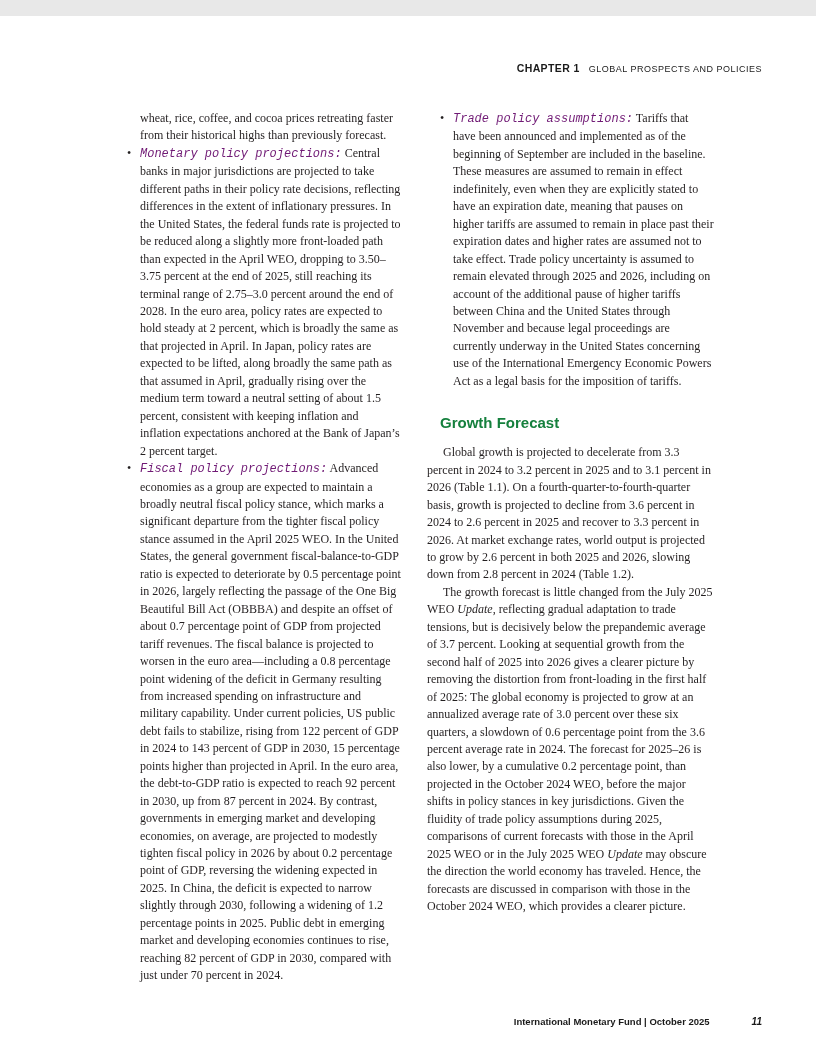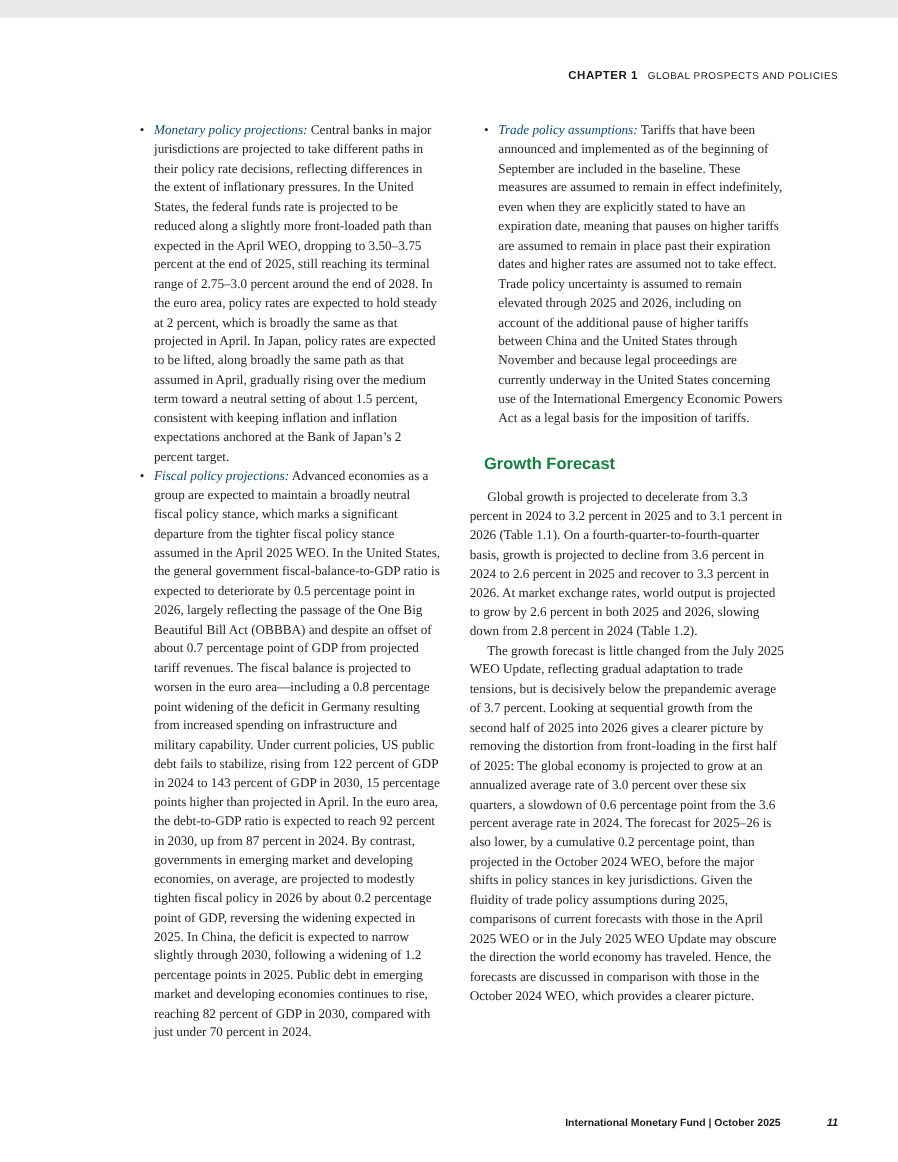--- a/index.html
+++ b/index.html
@@ -30,41 +30,42 @@
   .col-right{left:427px;}
   .continuation{padding-left:26px;margin:0;}
   .bullet{position:relative;padding-left:26px;margin:0;}
   .marker{position:absolute;left:13px;top:0;}
   .para{margin:0;text-indent:16px;}
   .sec-heading{
     font-family:"Liberation Sans", sans-serif;
     font-size:15px;font-weight:700;color:#15803d;
     margin:24px 0 12px 13px;line-height:18px;
   }
-  .lead{font-style:italic;color:#0c4a6e;}
-  .it{}
+  .lead{font-style:italic;color:#701a75;font-family:Liberation Mono, monospace;}
+  .it{font-style:italic;}
   
   .running-footer{
     position:absolute;top:997px;right:88px;
     font-family:"Liberation Sans", sans-serif;
     font-size:9.5px;color:#1a1a1a;white-space:nowrap;text-align:right;
   }
   .footer-imprint{font-weight:700;}
   .footer-page{font-weight:700;font-style:italic;font-size:10px;margin-left:42px;}
 </style>
 </head>
 <body>
 
 <div class="page">
 
   <div class="running-header">
     <span class="chapter-label">CHAPTER 1</span><span class="chapter-title">GLOBAL PROSPECTS AND POLICIES</span>
   </div>
 
   <div class="col col-left">
+      <div class="continuation"><span>wheat, rice, coffee, and cocoa prices retreating faster from their historical highs than previously forecast.</span></div>
       <div class="bullet"><span class="marker">•</span><span class="lead">Monetary policy projections:</span><span> Central banks in major jurisdictions are projected to take different paths in their policy rate decisions, reflecting differences in the extent of inflationary pressures. In the United States, the federal funds rate is projected to be reduced along a slightly more front-loaded path than expected in the April WEO, dropping to 3.50–3.75 percent at the end of 2025, still reaching its terminal range of 2.75–3.0 percent around the end of 2028. In the euro area, policy rates are expected to hold steady at 2 percent, which is broadly the same as that projected in April. In Japan, policy rates are expected to be lifted, along broadly the same path as that assumed in April, gradually rising over the medium term toward a neutral setting of about 1.5 percent, consistent with keeping inflation and inflation expectations anchored at the Bank of Japan’s 2 percent target.</span></div>
       <div class="bullet"><span class="marker">•</span><span class="lead">Fiscal policy projections:</span><span> Advanced economies as a group are expected to maintain a broadly neutral fiscal policy stance, which marks a significant departure from the tighter fiscal policy stance assumed in the April 2025 WEO. In the United States, the general government fiscal-balance-to-GDP ratio is expected to deteriorate by 0.5 percentage point in 2026, largely reflecting the passage of the One Big Beautiful Bill Act (OBBBA) and despite an offset of about 0.7 percentage point of GDP from projected tariff revenues. The fiscal balance is projected to worsen in the euro area—including a 0.8 percentage point widening of the deficit in Germany resulting from increased spending on infrastructure and military capability. Under current policies, US public debt fails to stabilize, rising from 122 percent of GDP in 2024 to 143 percent of GDP in 2030, 15 percentage points higher than projected in April. In the euro area, the debt-to-GDP ratio is expected to reach 92 percent in 2030, up from 87 percent in 2024. By contrast, governments in emerging market and developing economies, on average, are projected to modestly tighten fiscal policy in 2026 by about 0.2 percentage point of GDP, reversing the widening expected in 2025. In China, the deficit is expected to narrow slightly through 2030, following a widening of 1.2 percentage points in 2025. Public debt in emerging market and developing economies continues to rise, reaching 82 percent of GDP in 2030, compared with just under 70 percent in 2024.</span></div>
     </div>
 
   <div class="col col-right">
       <div class="bullet"><span class="marker">•</span><span class="lead">Trade policy assumptions:</span><span> Tariffs that have been announced and implemented as of the beginning of September are included in the baseline. These measures are assumed to remain in effect indefinitely, even when they are explicitly stated to have an expiration date, meaning that pauses on higher tariffs are assumed to remain in place past their expiration dates and higher rates are assumed not to take effect. Trade policy uncertainty is assumed to remain elevated through 2025 and 2026, including on account of the additional pause of higher tariffs between China and the United States through November and because legal proceedings are currently underway in the United States concerning use of the International Emergency Economic Powers Act as a legal basis for the imposition of tariffs.</span></div>
       <h2 class="sec-heading"><span>Growth Forecast</span></h2>
       <div class="para"><span>Global growth is projected to decelerate from 3.3 percent in 2024 to 3.2 percent in 2025 and to 3.1 percent in 2026 (Table 1.1). On a fourth-quarter-to-fourth-quarter basis, growth is projected to decline from 3.6 percent in 2024 to 2.6 percent in 2025 and recover to 3.3 percent in 2026. At market exchange rates, world output is projected to grow by 2.6 percent in both 2025 and 2026, slowing down from 2.8 percent in 2024 (Table 1.2).</span></div>
       <div class="para"><span>The growth forecast is little changed from the July 2025 WEO </span><span class="it">Update</span><span>, reflecting gradual adaptation to trade tensions, but is decisively below the prepandemic average of 3.7 percent. Looking at sequential growth from the second half of 2025 into 2026 gives a clearer picture by removing the distortion from front-loading in the first half of 2025: The global economy is projected to grow at an annualized average rate of 3.0 percent over these six quarters, a slowdown of 0.6 percentage point from the 3.6 percent average rate in 2024. The forecast for 2025–26 is also lower, by a cumulative 0.2 percentage point, than projected in the October 2024 WEO, before the major shifts in policy stances in key jurisdictions. Given the fluidity of trade policy assumptions during 2025, comparisons of current forecasts with those in the April 2025 WEO or in the July 2025 WEO </span><span class="it">Update</span><span> may obscure the direction the world economy has traveled. Hence, the forecasts are discussed in comparison with those in the October 2024 WEO, which provides a clearer picture.</span></div>
     </div>

